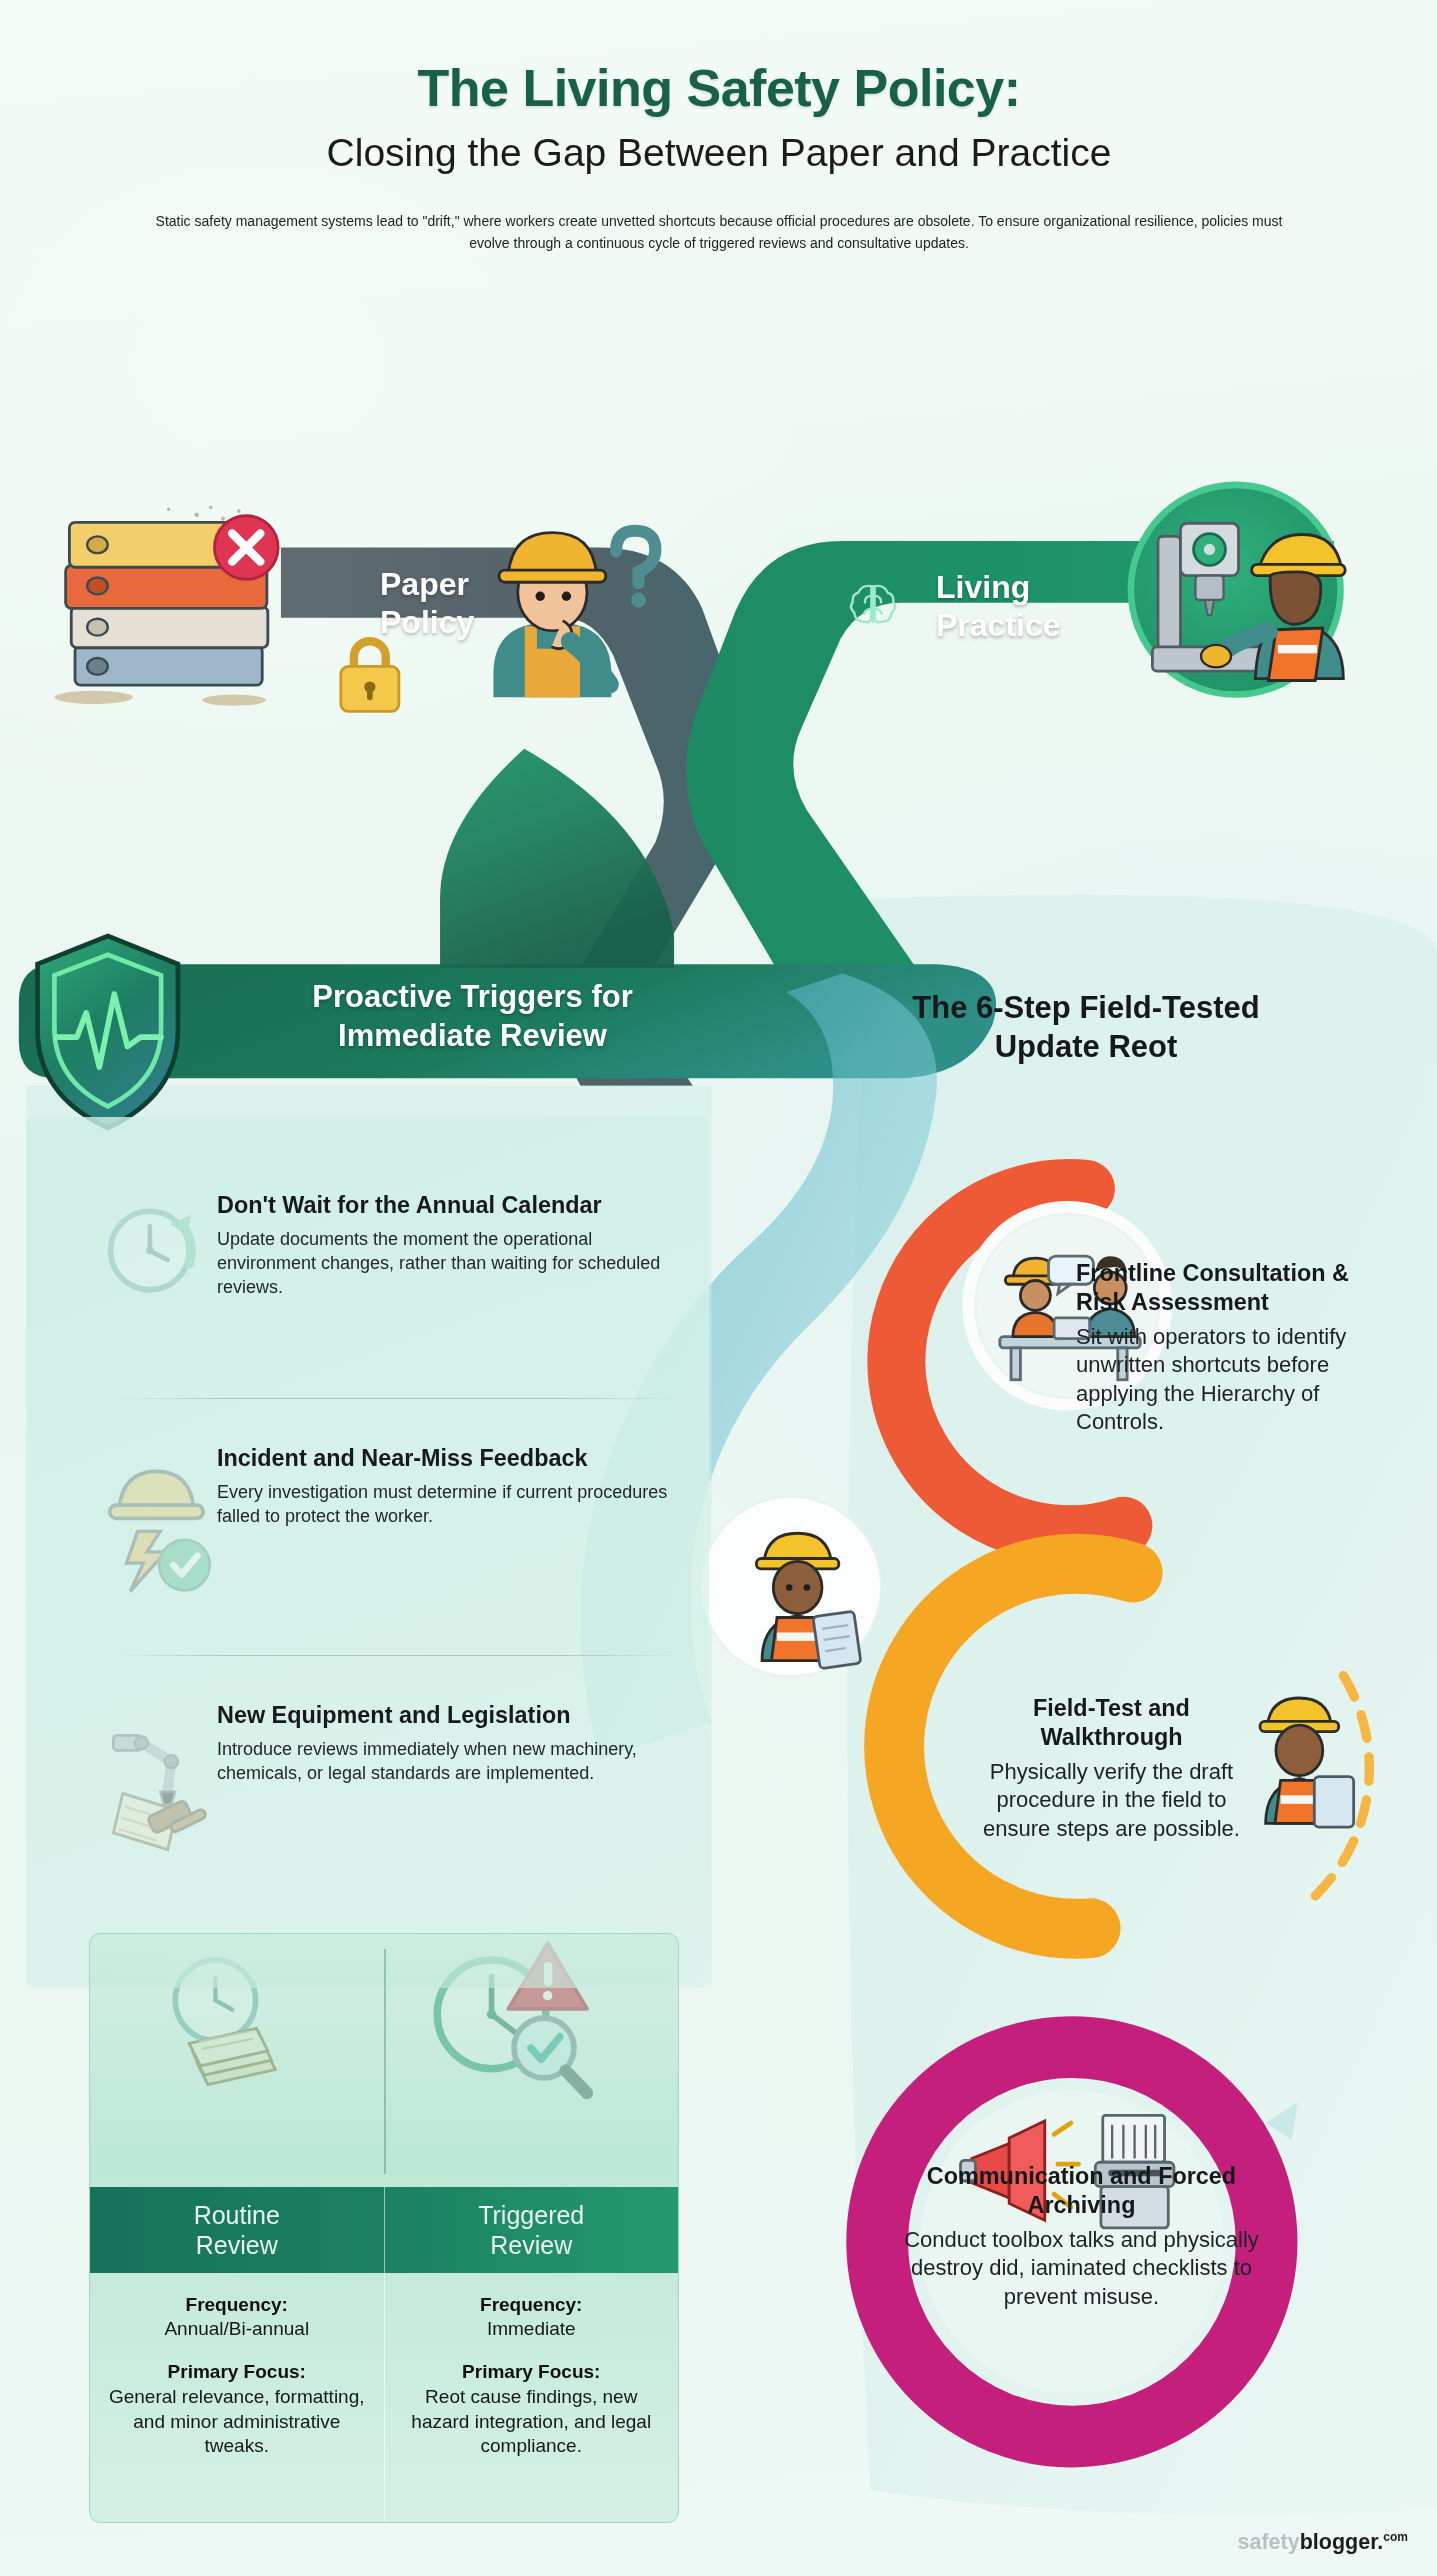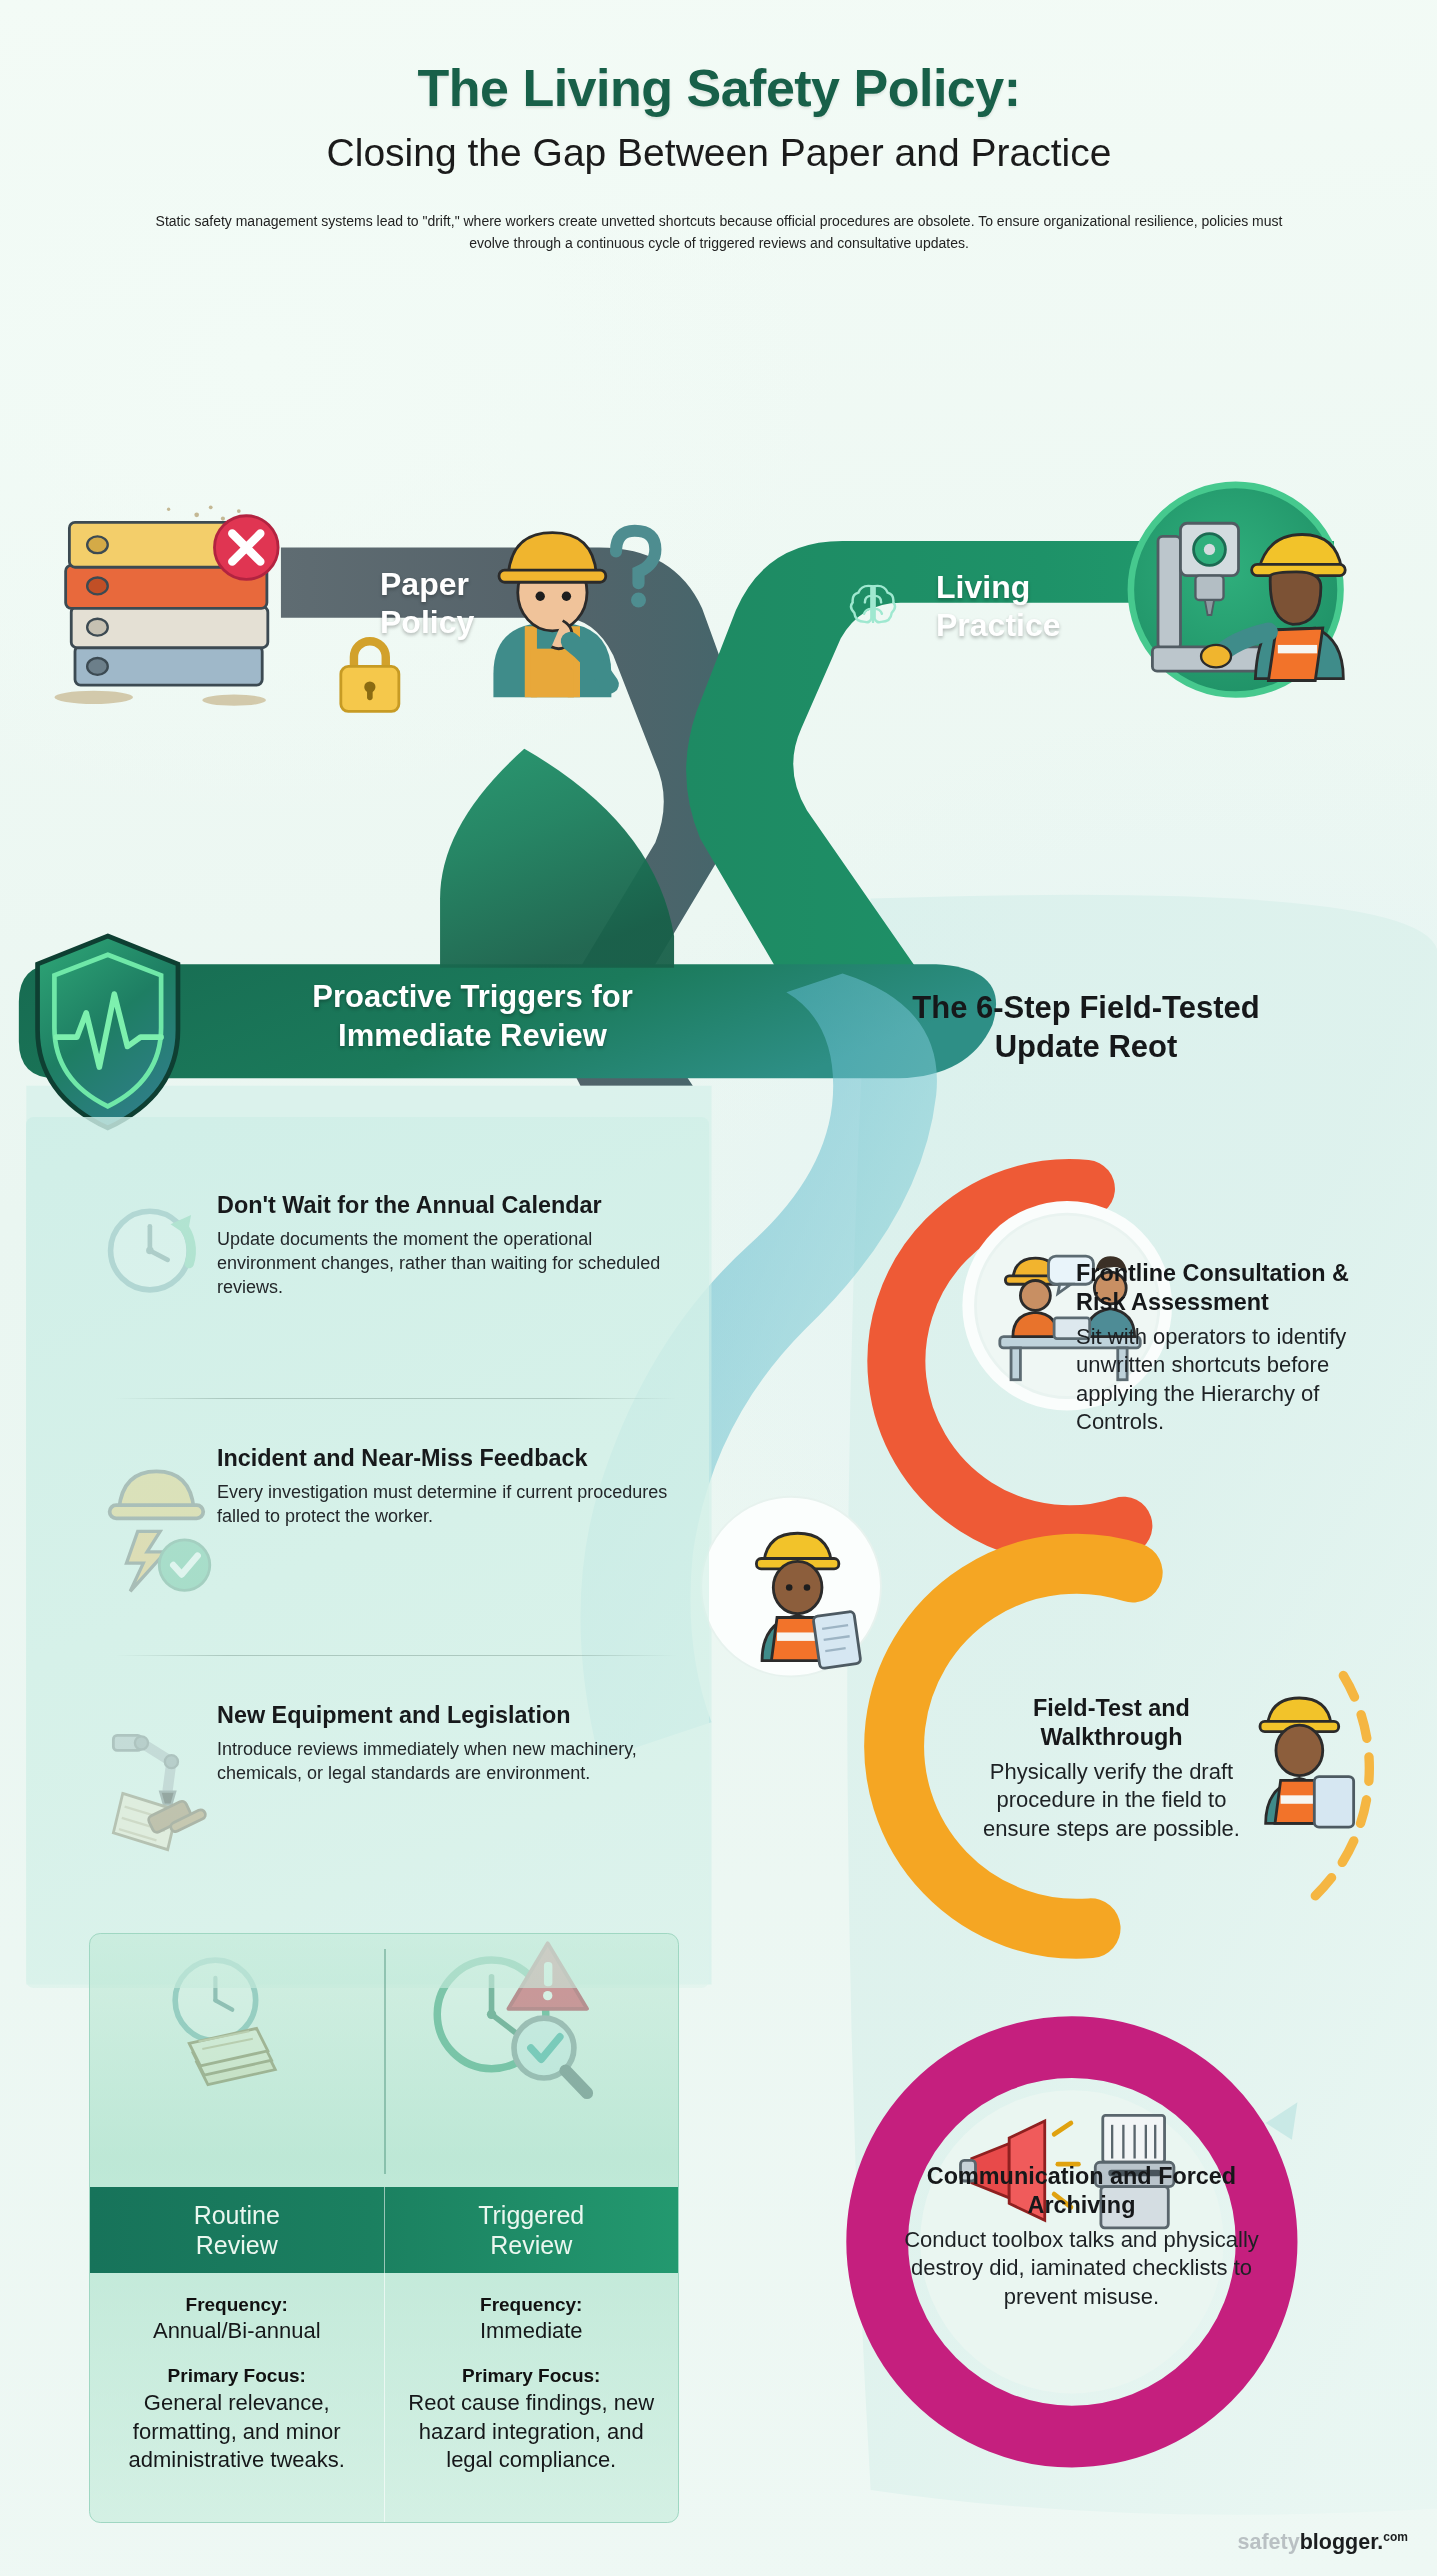--- a/index.html
+++ b/index.html
@@ -76,21 +76,21 @@
   .cmp-icons { position:relative; height:253px; }
   .cmp-head { display:flex; height:86px;
               background:linear-gradient(90deg,#17735a 0%, #1b8060 48%, #23996f 100%); }
   .cmp-head > div { flex:1; display:flex; align-items:center; justify-content:center;
                     color:#eaf7ef; font-size:25px; font-weight:500; line-height:1.2; text-align:center; }
   .cmp-head > div:first-child { border-right:1.9px solid rgba(255,255,255,.55); }
   .cmp-body { display:flex; height:251px; }
   .cmp-col { flex:1; padding:20.6px 17px 0; text-align:center; }
   .cmp-col:first-child { border-right:1.4px solid rgba(255,255,255,.6); }
   .cmp-lbl { font-size:19px; font-weight:bold; color:#111; }
-  .cmp-val { font-size:22px; color:#16181a; line-height:1.3; margin-top:1.9px; }
+  .cmp-val { font-size:19px; color:#16181a; line-height:1.3; margin-top:1.9px; }
   .cmp-gap { height:19px; }
   .cmp-vline { position:absolute; left:50%; top:15px; width:1.9px; height:225px;
                background:rgba(40,120,95,.35); }
 
   
   .step-text { position:absolute; text-align:center; }
   .step-title { font-size:23.4px; font-weight:bold; color:#16181a; line-height:1.22; }
   .step-desc { margin-top:6.6px; font-size:22px; line-height:1.3; color:#1d2124; }
 
   #step1 { left:1076px; top:1259px; width:318px; text-align:left; }
@@ -477,21 +477,21 @@
         <div class="trigger-title">Incident and Near-Miss Feedback</div>
         <div class="trigger-desc">Every investigation must determine if current procedures falled to protect the worker.</div>
       </div>
     </div>
     <div class="divider" style="top:538px;"></div>
 
     <div class="trigger-row" style="top:580px;">
       <div class="trigger-icon"></div>
       <div class="trigger-text">
         <div class="trigger-title">New Equipment and Legislation</div>
-        <div class="trigger-desc">Introduce reviews immediately when new machinery, chemicals, or legal standards are environment.</div>
+        <div class="trigger-desc">Introduce reviews immediately when new machinery, chemicals, or legal standards are implemented.</div>
       </div>
     </div>
   </div>
 
   <div id="cmp">
     <div class="cmp-icons">
       <div class="cmp-vline"></div>
     </div>
     <div class="cmp-head">
       <div>

